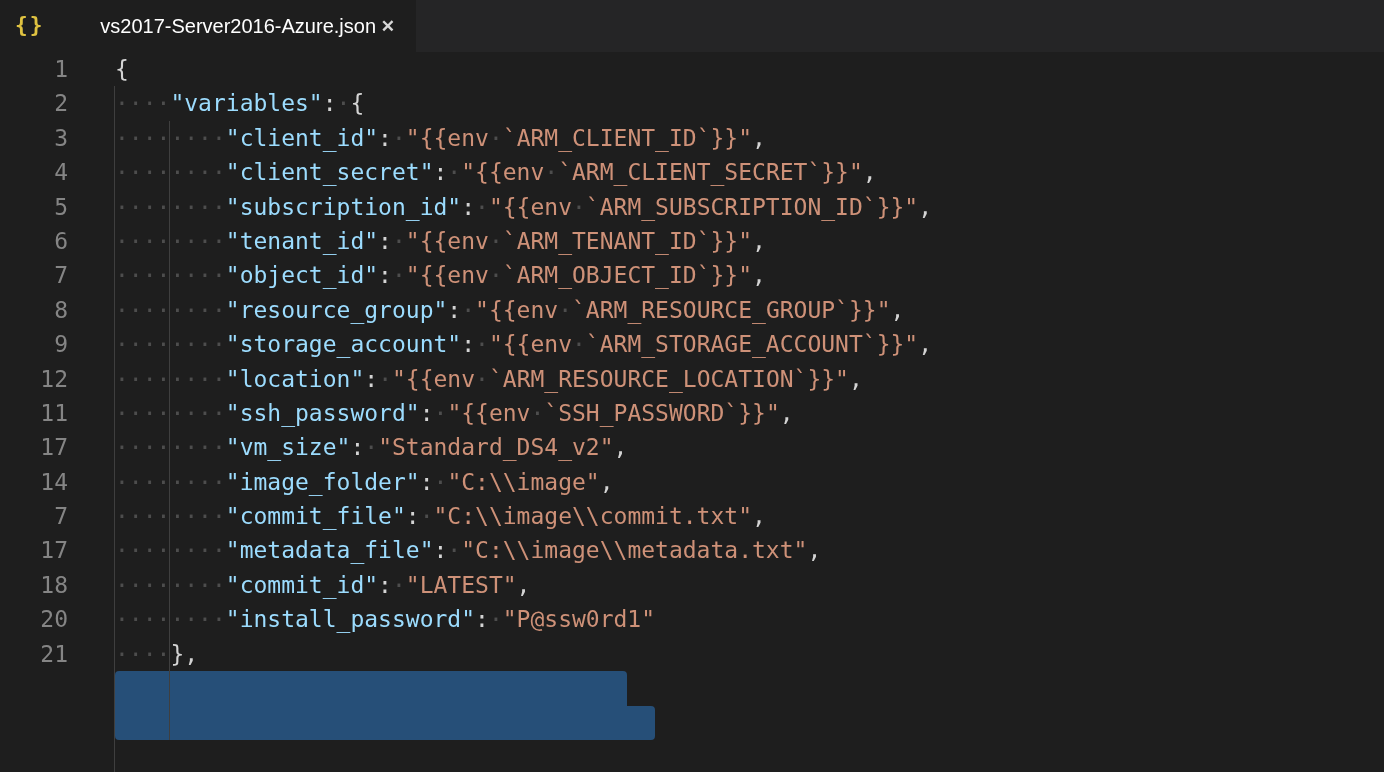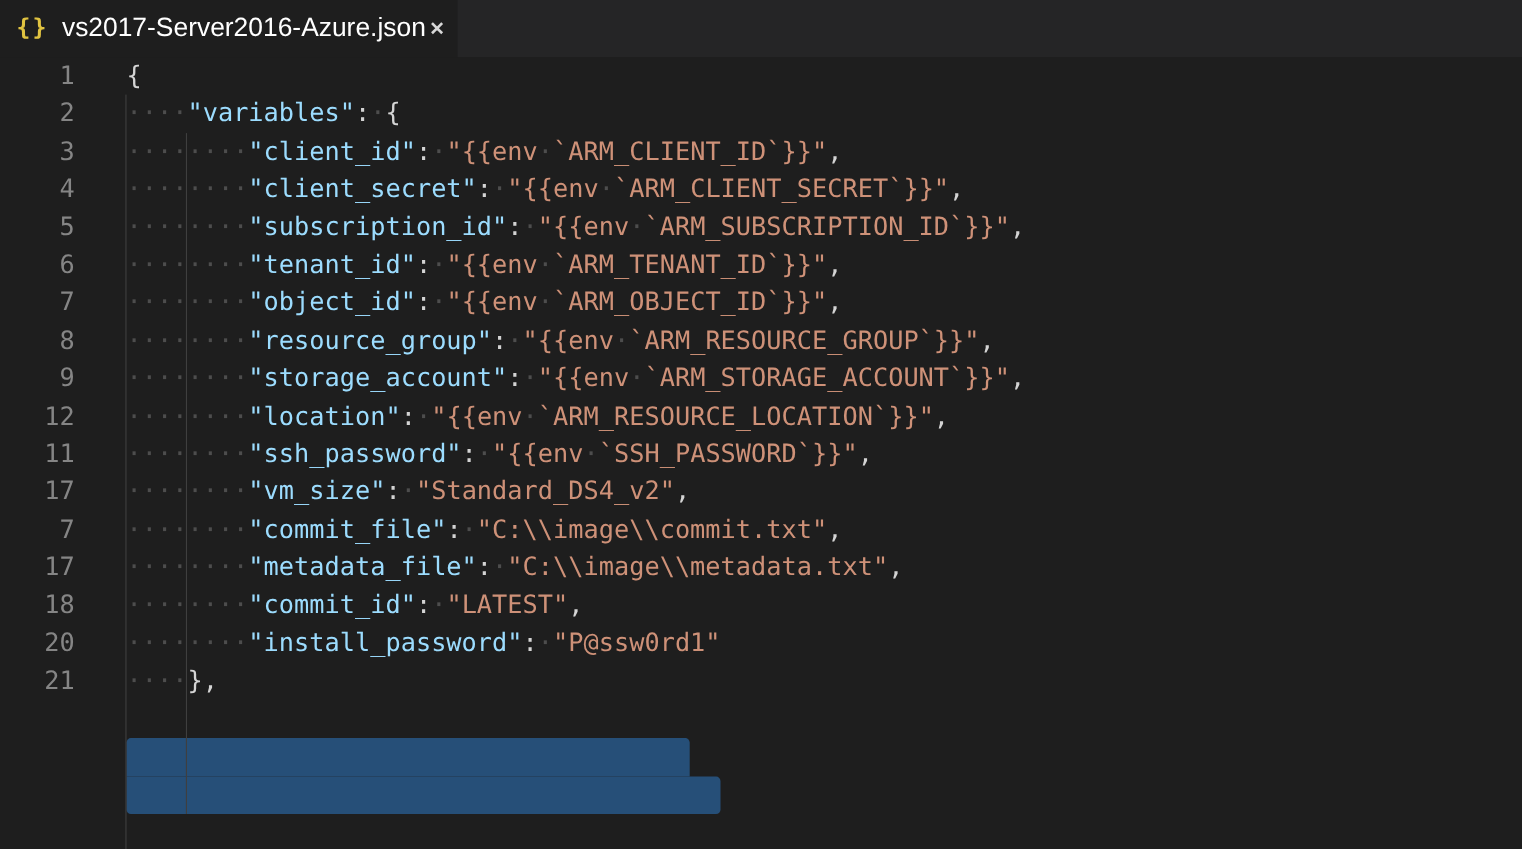--- a/index.html
+++ b/index.html
@@ -24,23 +24,24 @@
     cursor:pointer;
   }
   .tab-icon{
     font-family:"DejaVu Sans Mono", monospace;
     font-size:21px; font-weight:bold;
     color:var(--json-icon,#e0c341);
     letter-spacing:2px;
     margin-right:12px; transform:translateY(-1px);
   }
   .tab-label{
-    font-size:24px;
+    font-size:20px;
     color:var(--tab-fg,#ffffff);
     white-space:nowrap;
+    margin-left:44px;
   }
   .tab-close{
     margin-left:auto;
     font-size:17px; font-weight:bold;
     color:var(--close-fg,#d8d8d8);
     line-height:1; padding:3px; cursor:pointer;
   }
   
   .editor{
     position:relative;
@@ -100,20 +101,21 @@
         <div class="line"><span class="ln-num">3</span><span class="ln-code"><span class="tok-w">········</span><span class="tok-k">"client_id"</span><span class="tok-p">:</span><span class="tok-w">·</span><span class="tok-s">"{{env</span><span class="tok-w">·</span><span class="tok-s">`ARM_CLIENT_ID`}}"</span><span class="tok-p">,</span></span></div>
         <div class="line"><span class="ln-num">4</span><span class="ln-code"><span class="tok-w">········</span><span class="tok-k">"client_secret"</span><span class="tok-p">:</span><span class="tok-w">·</span><span class="tok-s">"{{env</span><span class="tok-w">·</span><span class="tok-s">`ARM_CLIENT_SECRET`}}"</span><span class="tok-p">,</span></span></div>
         <div class="line"><span class="ln-num">5</span><span class="ln-code"><span class="tok-w">········</span><span class="tok-k">"subscription_id"</span><span class="tok-p">:</span><span class="tok-w">·</span><span class="tok-s">"{{env</span><span class="tok-w">·</span><span class="tok-s">`ARM_SUBSCRIPTION_ID`}}"</span><span class="tok-p">,</span></span></div>
         <div class="line"><span class="ln-num">6</span><span class="ln-code"><span class="tok-w">········</span><span class="tok-k">"tenant_id"</span><span class="tok-p">:</span><span class="tok-w">·</span><span class="tok-s">"{{env</span><span class="tok-w">·</span><span class="tok-s">`ARM_TENANT_ID`}}"</span><span class="tok-p">,</span></span></div>
         <div class="line"><span class="ln-num">7</span><span class="ln-code"><span class="tok-w">········</span><span class="tok-k">"object_id"</span><span class="tok-p">:</span><span class="tok-w">·</span><span class="tok-s">"{{env</span><span class="tok-w">·</span><span class="tok-s">`ARM_OBJECT_ID`}}"</span><span class="tok-p">,</span></span></div>
         <div class="line"><span class="ln-num">8</span><span class="ln-code"><span class="tok-w">········</span><span class="tok-k">"resource_group"</span><span class="tok-p">:</span><span class="tok-w">·</span><span class="tok-s">"{{env</span><span class="tok-w">·</span><span class="tok-s">`ARM_RESOURCE_GROUP`}}"</span><span class="tok-p">,</span></span></div>
         <div class="line"><span class="ln-num">9</span><span class="ln-code"><span class="tok-w">········</span><span class="tok-k">"storage_account"</span><span class="tok-p">:</span><span class="tok-w">·</span><span class="tok-s">"{{env</span><span class="tok-w">·</span><span class="tok-s">`ARM_STORAGE_ACCOUNT`}}"</span><span class="tok-p">,</span></span></div>
         <div class="line"><span class="ln-num">12</span><span class="ln-code"><span class="tok-w">········</span><span class="tok-k">"location"</span><span class="tok-p">:</span><span class="tok-w">·</span><span class="tok-s">"{{env</span><span class="tok-w">·</span><span class="tok-s">`ARM_RESOURCE_LOCATION`}}"</span><span class="tok-p">,</span></span></div>
         <div class="line"><span class="ln-num">11</span><span class="ln-code"><span class="tok-w">········</span><span class="tok-k">"ssh_password"</span><span class="tok-p">:</span><span class="tok-w">·</span><span class="tok-s">"{{env</span><span class="tok-w">·</span><span class="tok-s">`SSH_PASSWORD`}}"</span><span class="tok-p">,</span></span></div>
         <div class="line"><span class="ln-num">17</span><span class="ln-code"><span class="tok-w">········</span><span class="tok-k">"vm_size"</span><span class="tok-p">:</span><span class="tok-w">·</span><span class="tok-s">"Standard_DS4_v2"</span><span class="tok-p">,</span></span></div>
+        <div class="line"><span class="ln-num">14</span><span class="ln-code"><span class="tok-w">········</span><span class="tok-k">"image_folder"</span><span class="tok-p">:</span><span class="tok-w">·</span><span class="tok-s">"C:\\image"</span><span class="tok-p">,</span></span></div>
         <div class="line"><span class="ln-num">7</span><span class="ln-code"><span class="tok-w">········</span><span class="tok-k">"commit_file"</span><span class="tok-p">:</span><span class="tok-w">·</span><span class="tok-s">"C:\\image\\commit.txt"</span><span class="tok-p">,</span></span></div>
         <div class="line"><span class="ln-num">17</span><span class="ln-code"><span class="tok-w">········</span><span class="tok-k">"metadata_file"</span><span class="tok-p">:</span><span class="tok-w">·</span><span class="tok-s">"C:\\image\\metadata.txt"</span><span class="tok-p">,</span></span></div>
         <div class="line"><span class="ln-num">18</span><span class="ln-code"><span class="tok-w">········</span><span class="tok-k">"commit_id"</span><span class="tok-p">:</span><span class="tok-w">·</span><span class="tok-s">"LATEST"</span><span class="tok-p">,</span></span></div>
         <div class="line"><span class="ln-num">20</span><span class="ln-code"><span class="tok-w">········</span><span class="tok-k">"install_password"</span><span class="tok-p">:</span><span class="tok-w">·</span><span class="tok-s">"P@ssw0rd1"</span></span></div>
         <div class="line"><span class="ln-num">21</span><span class="ln-code"><span class="tok-w">····</span><span class="tok-p">},</span></span></div>
       </div>
   </div>
 
 </div>
 

